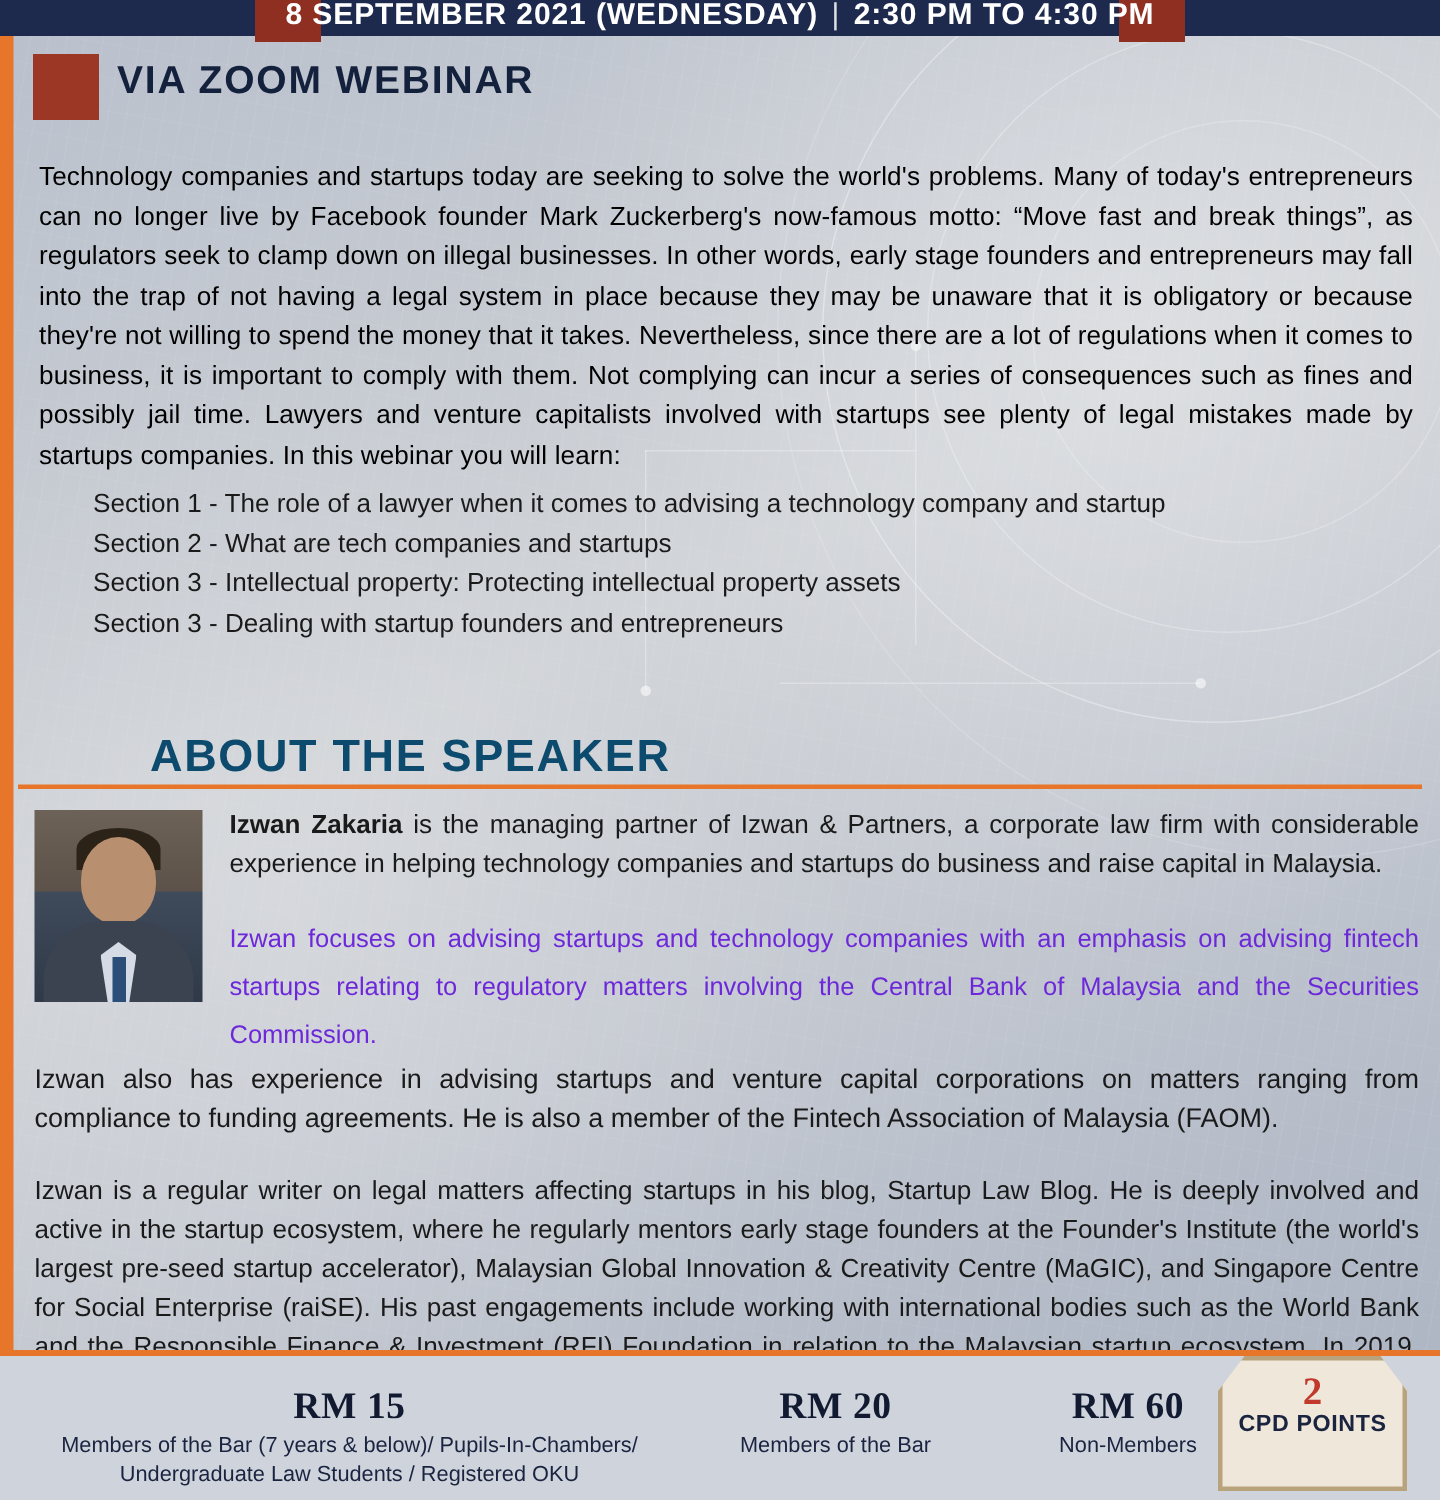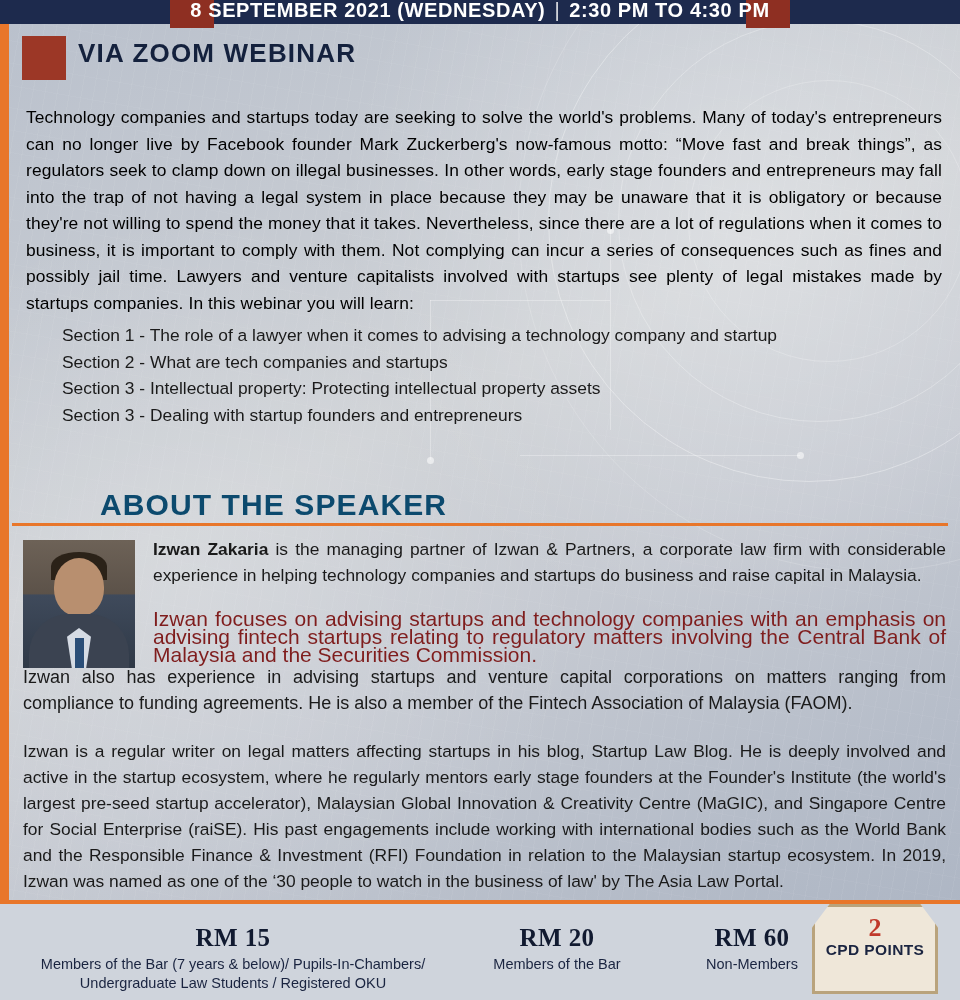--- a/index.html
+++ b/index.html
@@ -237,23 +237,23 @@
     line-height: 26px;
     color: #1a1a1a;
     text-align: justify;
   }
   .speaker-name {
     font-weight: bold;
   }
   .speaker-p2 {
     margin-left: 130px;
     margin-top: 22px;
-    font-size: 21px;
-    line-height: 18px;
-    color: #7f1d1d;
+    font-size: 17px;
+    line-height: 32px;
+    color: #6d28d9;
     text-align: justify;
   }
   .speaker-p2-cont {
     margin-left: 0;
     font-size: 18px;
     line-height: 26px;
     color: #1a1a1a;
     text-align: justify;
   }
   .speaker-p3 {

